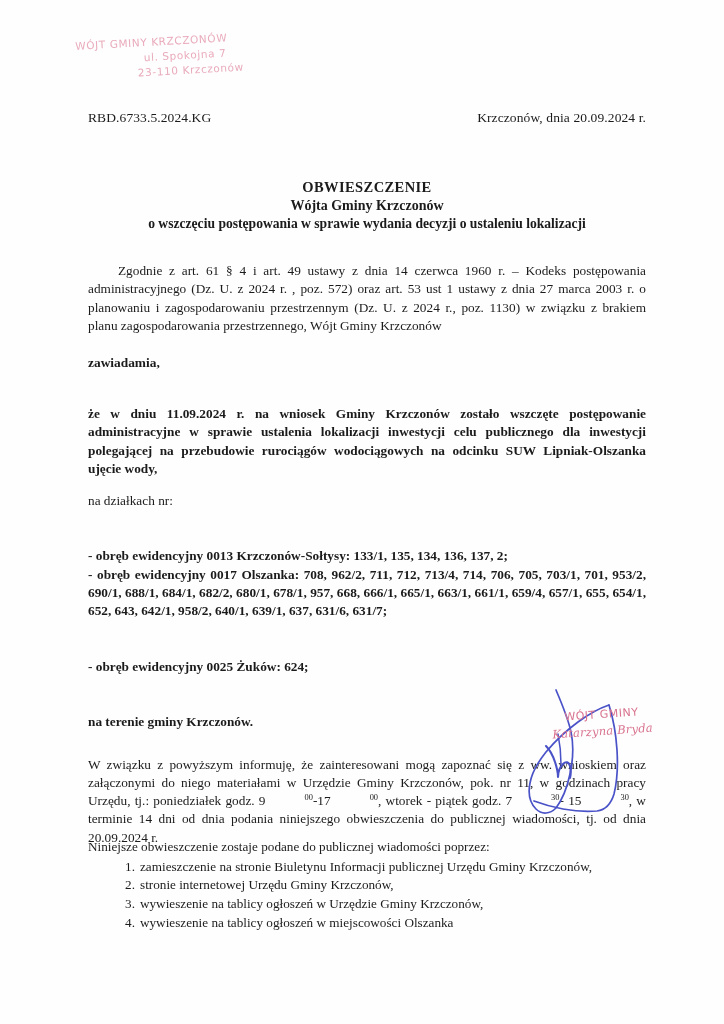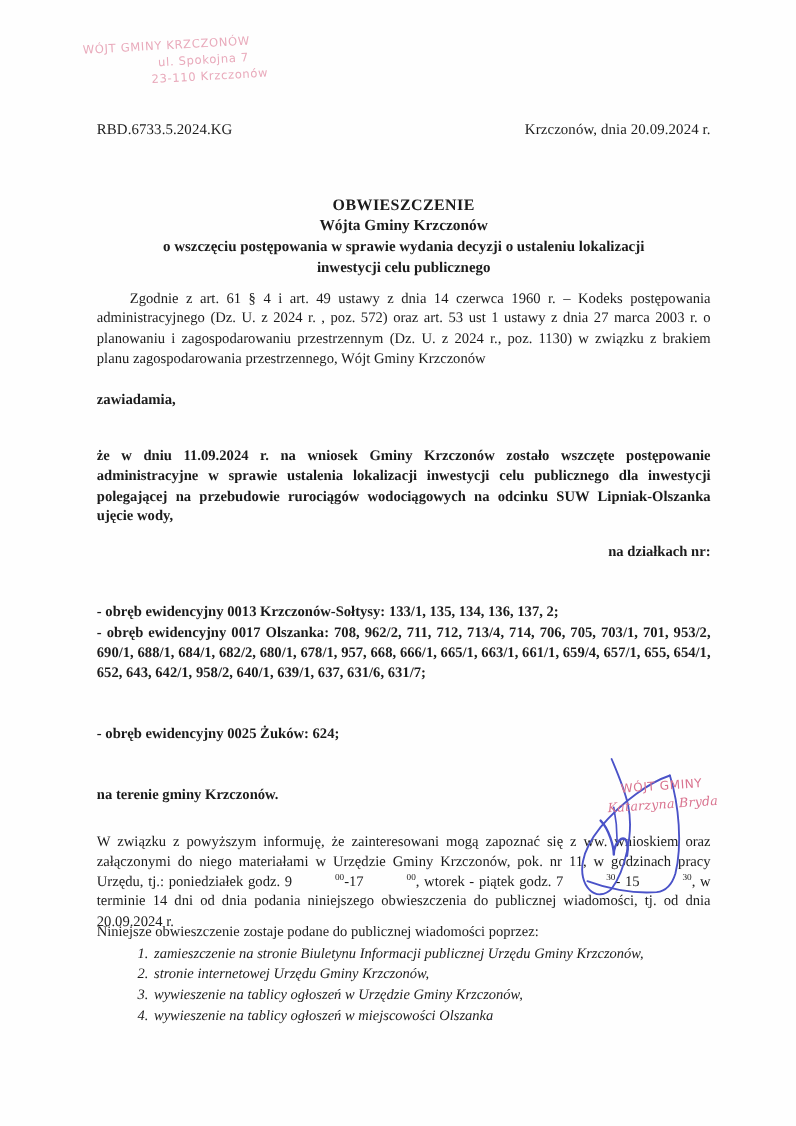--- a/index.html
+++ b/index.html
@@ -86,22 +86,22 @@
   .center-bold {
     font-weight: bold;
     font-size: 13.4px;
   }
   .bold-block {
     font-weight: bold;
     text-align: justify;
     line-height: 18.4px;
   }
   .plain-line {
-    font-weight: bold;
-    text-align: right;
+    font-weight: normal;
+    text-align: left;
     line-height: 18.4px;
   }
   .parcels {
     font-weight: bold;
     text-align: justify;
     line-height: 18.4px;
   }
   .parcels-last {
     font-weight: bold;
     text-align: left;
@@ -164,21 +164,20 @@
   ol.dist-list {
     margin: 0;
     padding-left: 52px;
     list-style: none;
     counter-reset: dl;
   }
   ol.dist-list li {
     counter-increment: dl;
     position: relative;
     line-height: 18.8px;
-    font-style: italic;
   }
   ol.dist-list li::before {
     content: counter(dl) ".";
     position: absolute;
     left: -25px;
     width: 20px;
     text-align: right;
   }
 </style>
 </head>
@@ -194,21 +193,20 @@
 
   <div class="ref-row">
     <span class="ref-no">RBD.6733.5.2024.KG</span>
     <span class="place-date">Krzczonów, dnia 20.09.2024 r.</span>
   </div>
 
   <div class="title-block">
     <div class="t1">OBWIESZCZENIE</div>
     <div class="t2">Wójta Gminy Krzczonów</div>
     <div class="t3">o wszczęciu postępowania w sprawie wydania decyzji o ustaleniu lokalizacji</div>
-    <div class="t4">inwestycji celu publicznego</div>
   </div>
 
   <div class="body-area">
 
     <p class="para indent">Zgodnie z art. 61 § 4 i art. 49 ustawy z dnia 14 czerwca 1960 r. – Kodeks postępowania administracyjnego (Dz. U. z 2024 r. , poz. 572) oraz art. 53 ust 1 ustawy z dnia 27 marca 2003 r. o planowaniu i zagospodarowaniu przestrzennym (Dz. U. z 2024 r., poz. 1130) w związku z brakiem planu zagospodarowania przestrzennego, Wójt Gminy Krzczonów</p>
 
     <div class="gap-md"></div>
 
     <div class="center-bold">zawiadamia,</div>
 

